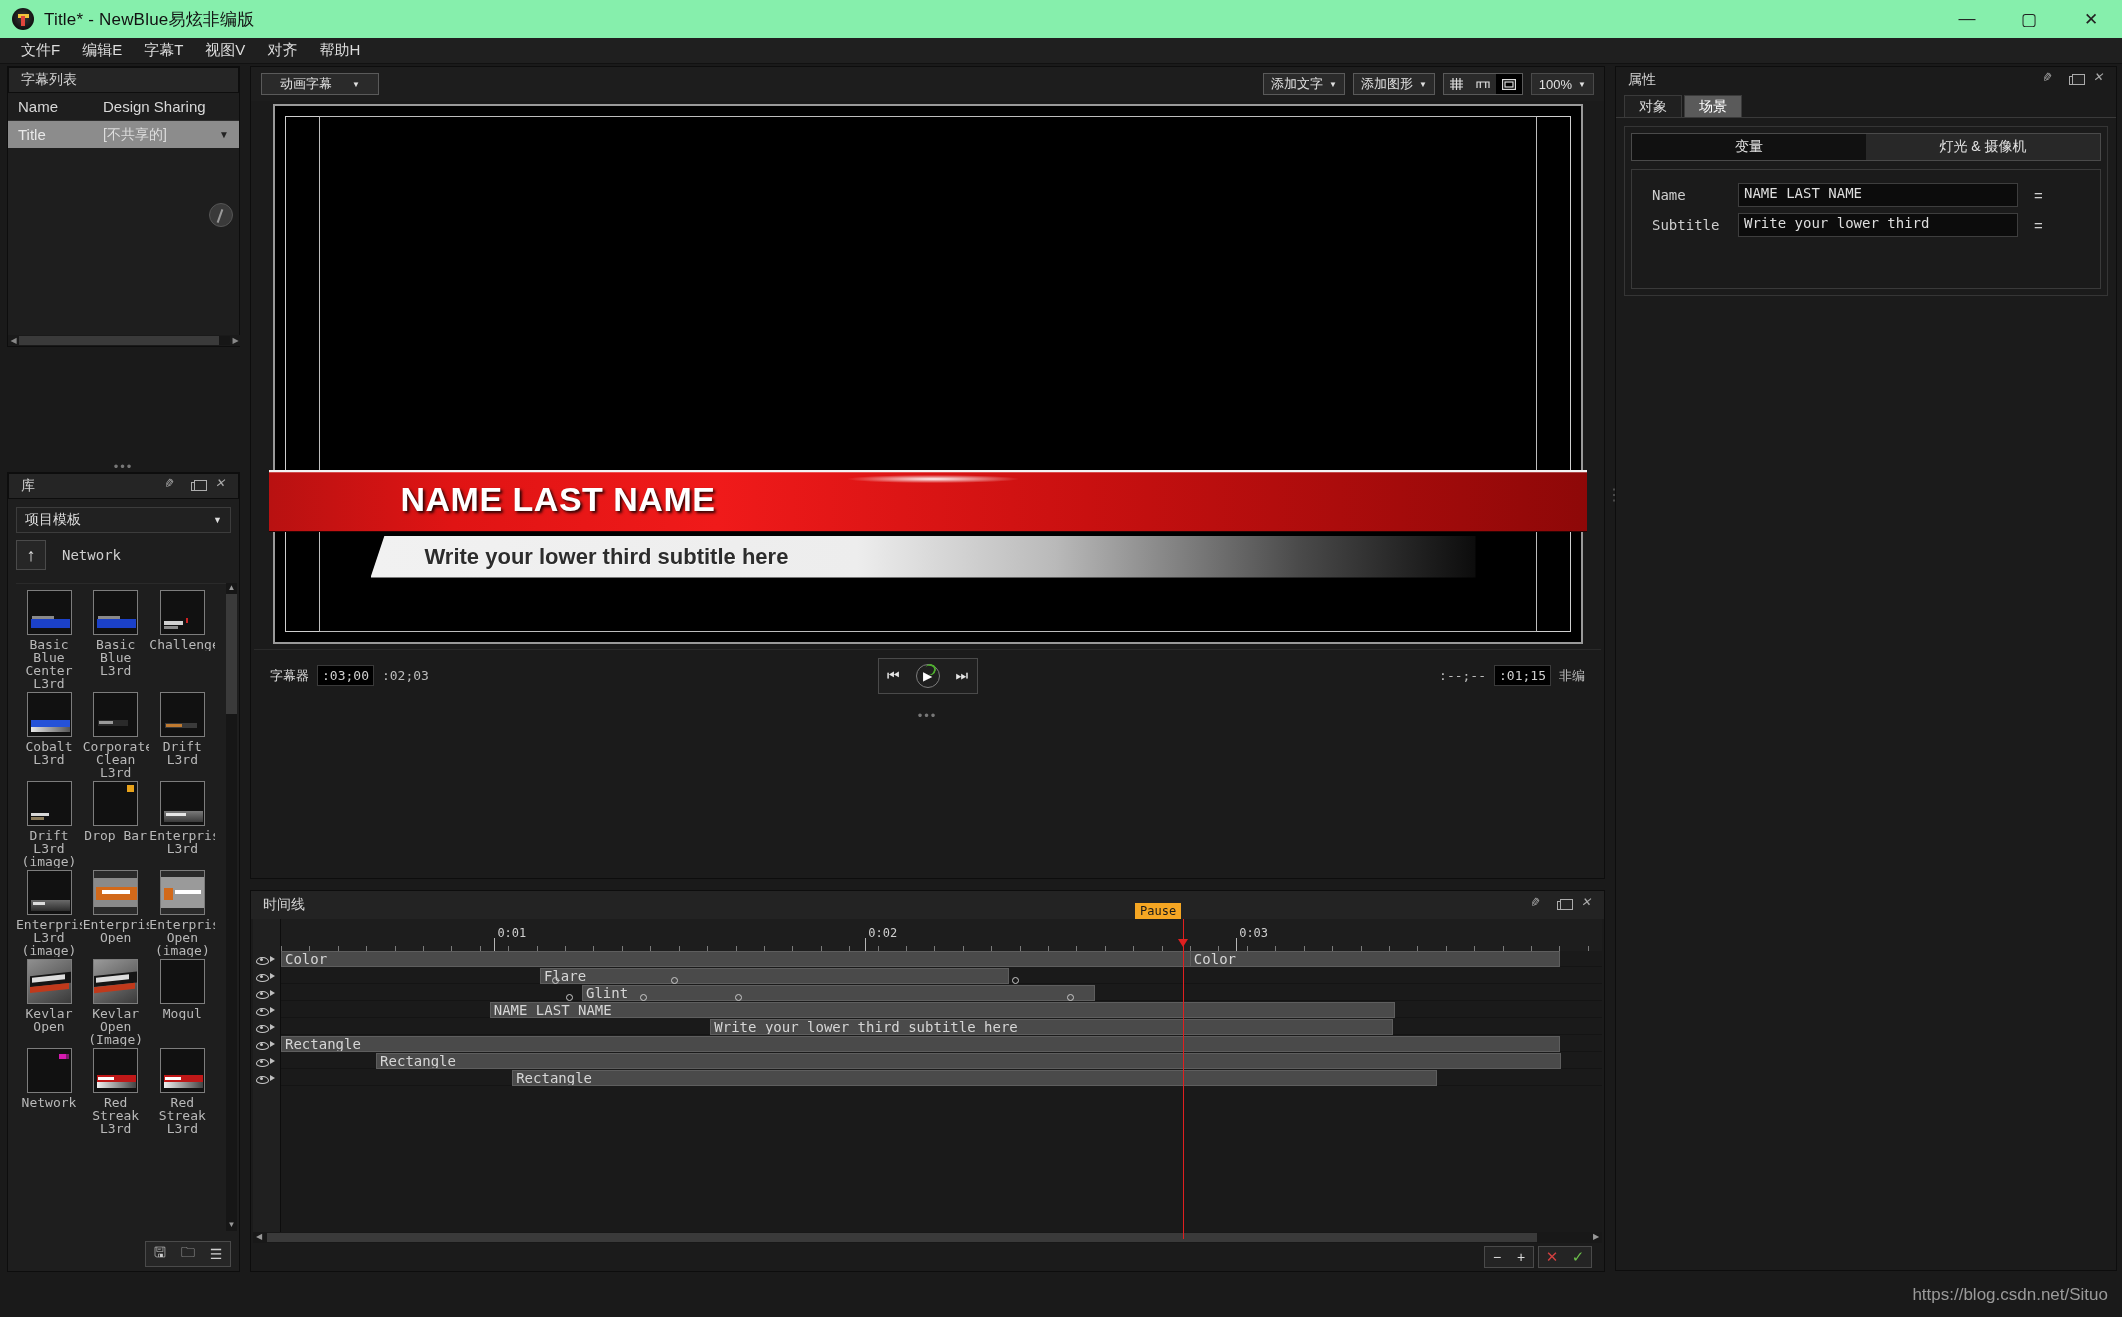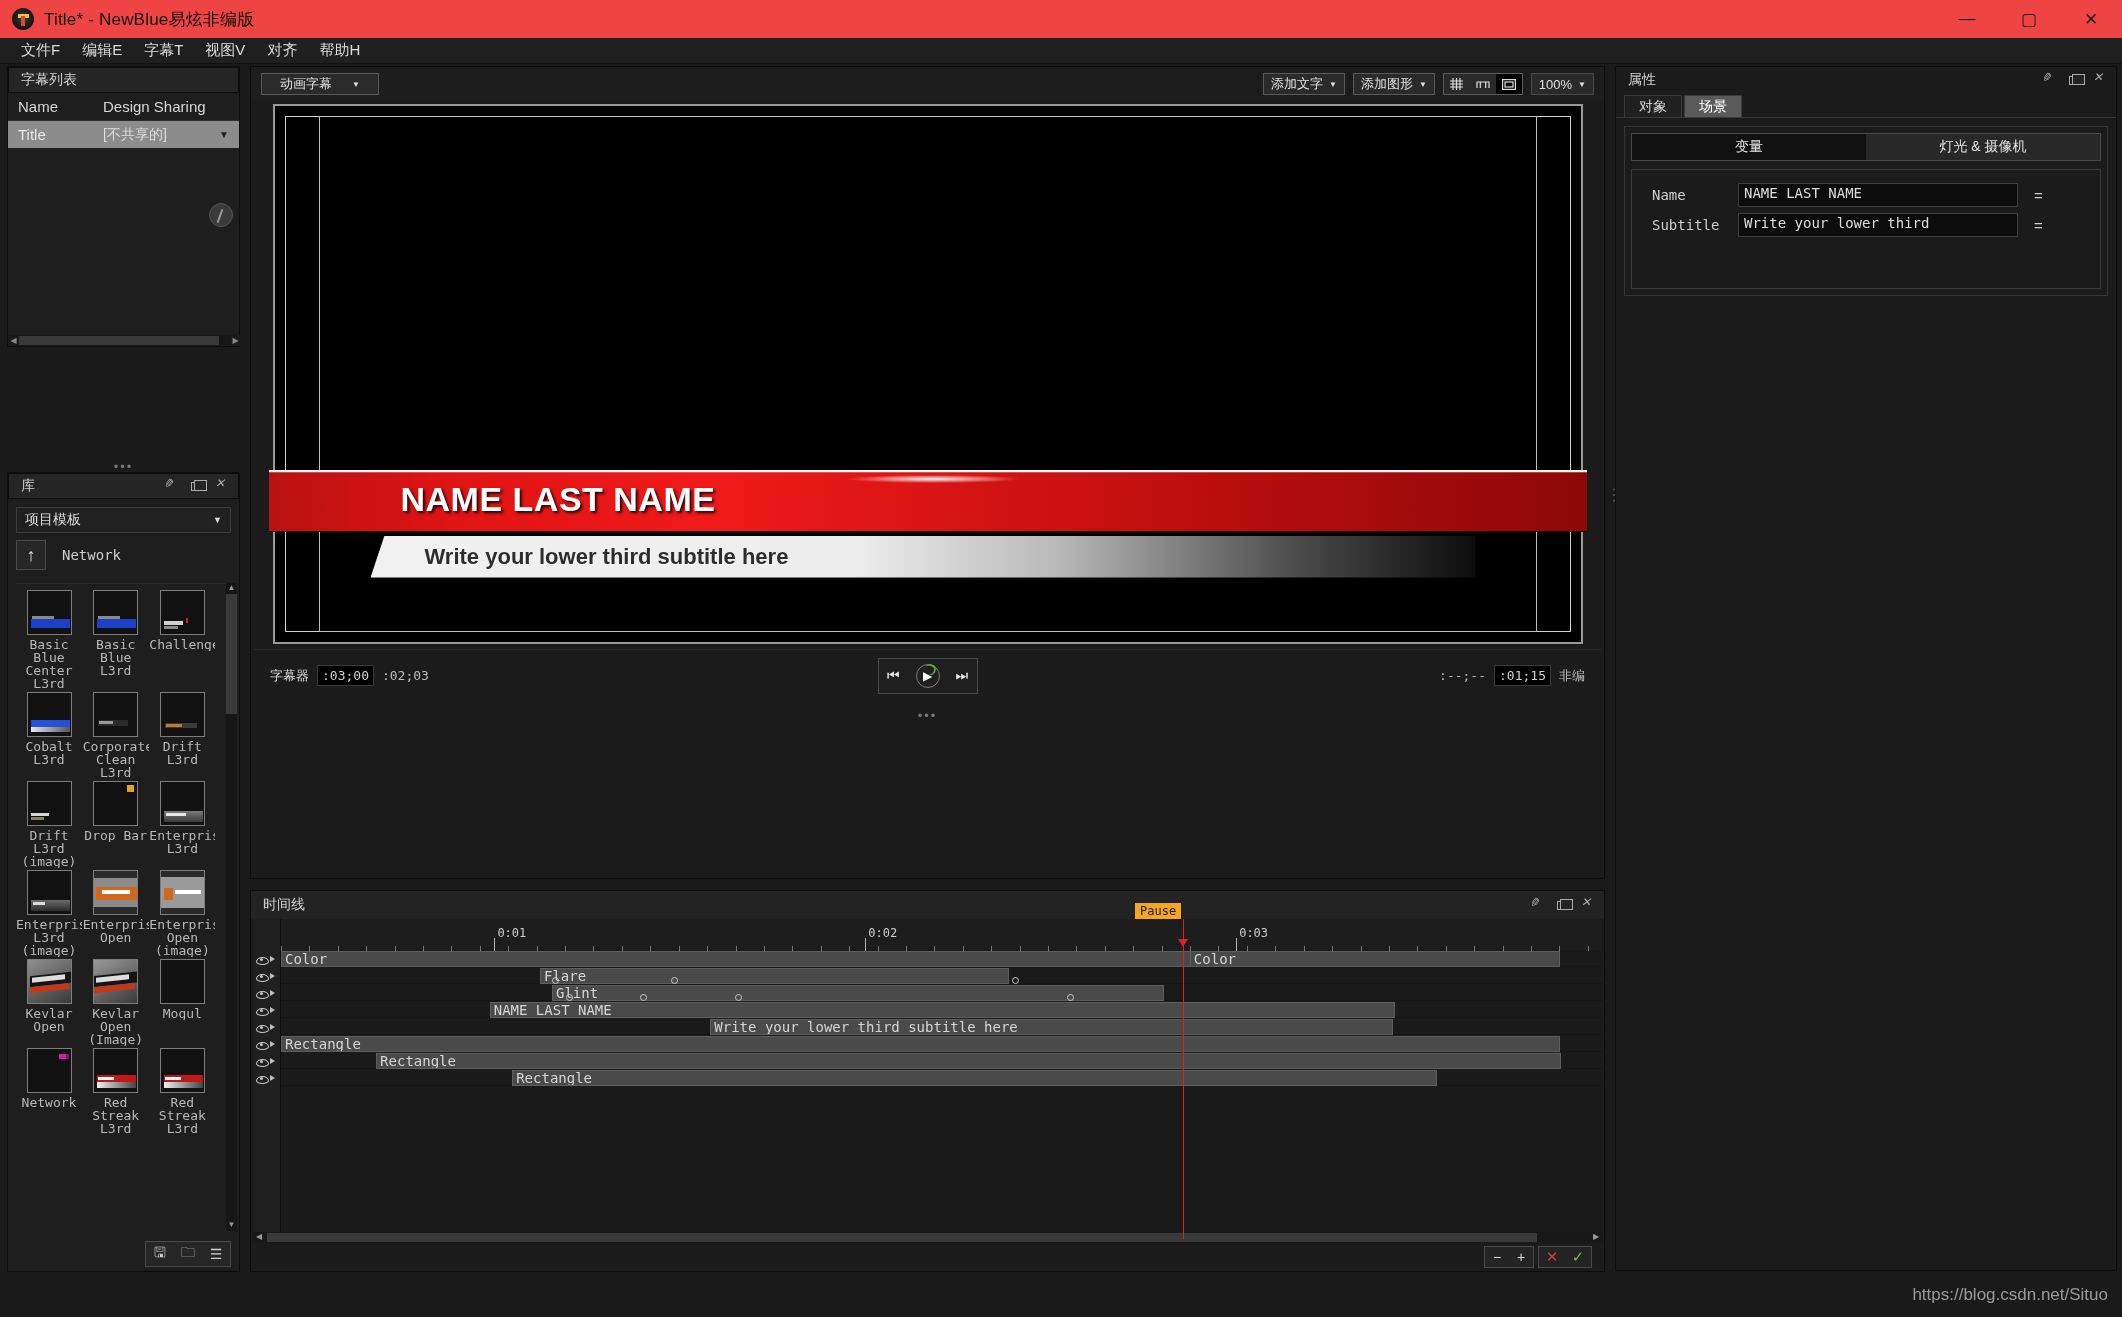--- a/index.html
+++ b/index.html
@@ -8,21 +8,21 @@
     width:2122px; height:1317px; position:relative; overflow:hidden;
     font-family:"Liberation Sans", sans-serif;
     color:#d8d8d8;
     -webkit-font-smoothing:antialiased;
   }
   .mono{ font-family:"DejaVu Sans Mono","Liberation Mono",monospace; }
 
   
   #titlebar{
     position:absolute; left:0; top:0; width:2122px; height:38px;
-    background:#ef4444; color:#111; display:flex; align-items:center;
+    background:#86efac; color:#111; display:flex; align-items:center;
   }
   #titlebar .logo{
     width:22px;height:22px;border-radius:50%;
     background:radial-gradient(circle at 50% 45%, #3a3a3a 0%, #111 70%);
     margin-left:12px;margin-right:10px;position:relative;
     display:flex;align-items:center;justify-content:center;
   }
   #titlebar .logo::before{
     content:""; position:absolute; width:11px;height:4px;background:#f2c33a;top:6px;
   }
@@ -671,21 +671,21 @@
           <div class="clip" style="left: 259px; width: 468.955px;">Flare</div>
           <div class="kf" style="left: 270.805px;"></div>
           <div class="kf" style="left: 389.695px;"></div>
           <div class="kf" style="left: 730.513px;"></div>
         </div>
         <div class="tl-row" style="top: 34px; position: absolute; left: 0px; right: 0px;">
           <div class="tl-rowicons">
             <span class="eye"></span>
             <span class="tri"></span>
           </div>
-          <div class="clip" style="left: 271px; width: 612px;">Glint</div>
+          <div class="clip" style="left: 301px; width: 513px;">Glint</div>
           <div class="kf" style="left: 285.336px;"></div>
           <div class="kf" style="left: 359.312px;"></div>
           <div class="kf" style="left: 454.424px;"></div>
           <div class="kf" style="left: 785.995px;"></div>
         </div>
         <div class="tl-row" style="top: 51px; position: absolute; left: 0px; right: 0px;">
           <div class="tl-rowicons">
             <span class="eye"></span>
             <span class="tri"></span>
           </div>

